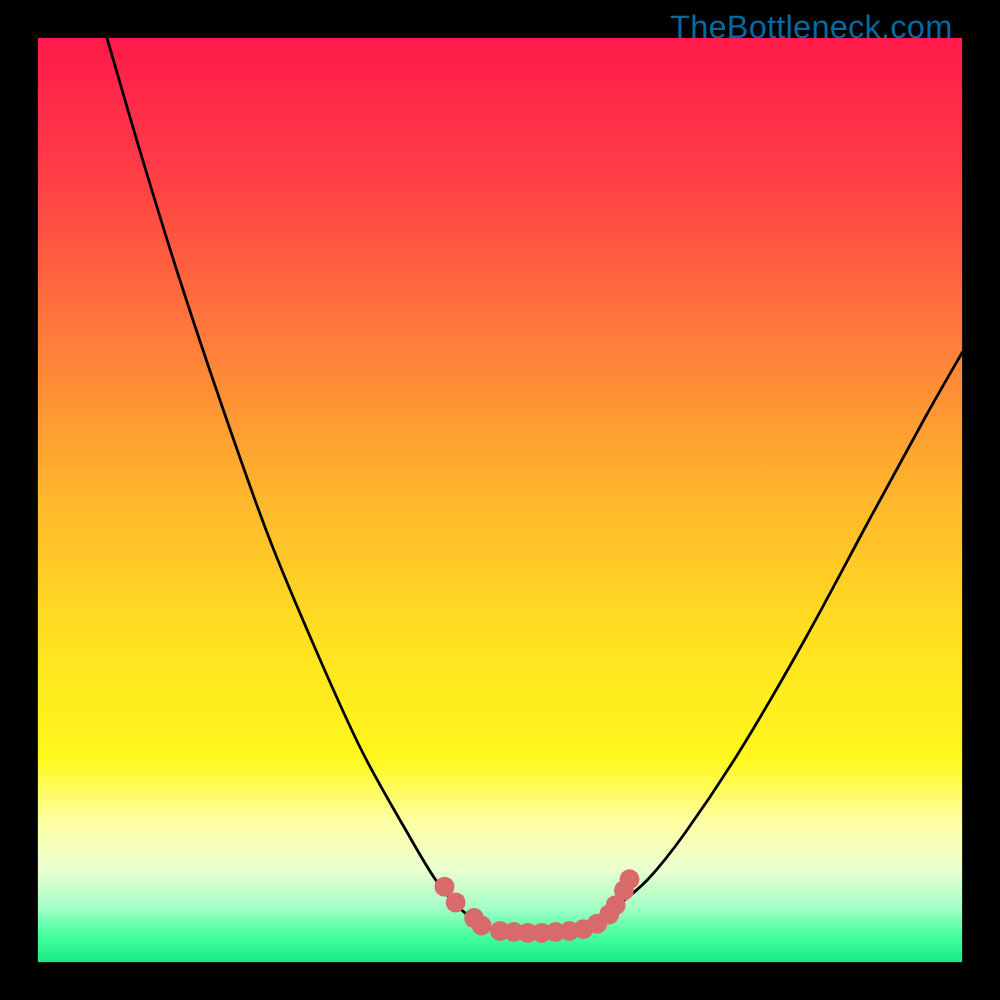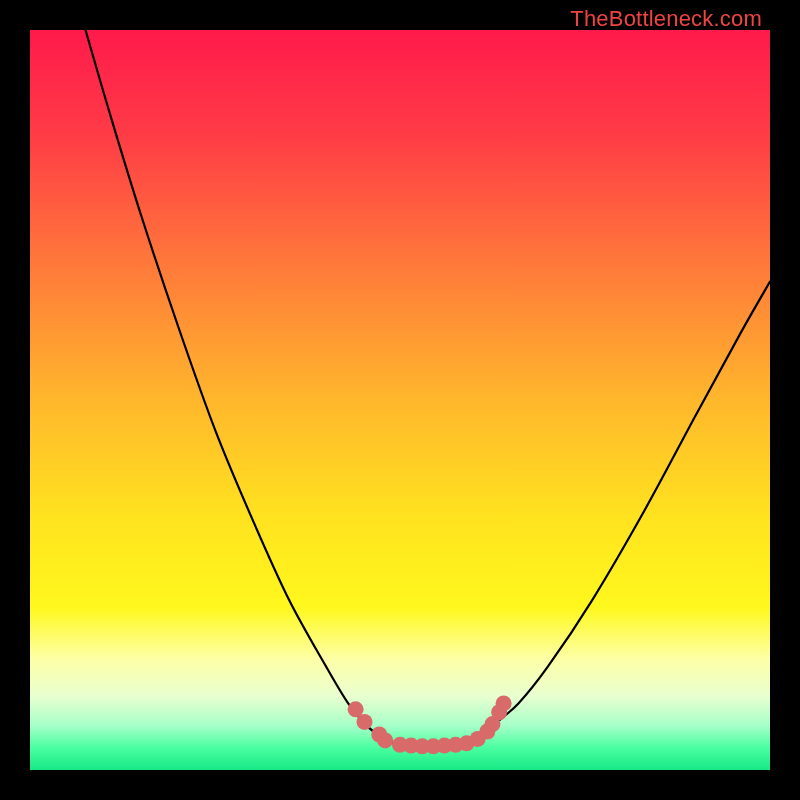--- a/index.html
+++ b/index.html
@@ -25,22 +25,22 @@
     overflow: hidden;
   }
   .gradient {
     position: absolute;
     inset: 0;
   }
   .watermark {
     position: absolute;
     top: 6px;
     right: 38px;
-    color: #ef4444;
-    font-size: 22px;
+    color: #0369a1;
+    font-size: 26px;
     font-weight: 500;
     letter-spacing: 0.2px;
     user-select: none;
   }
   svg.curves {
     position: absolute;
     inset: 0;
   }
 </style>
 </head>

